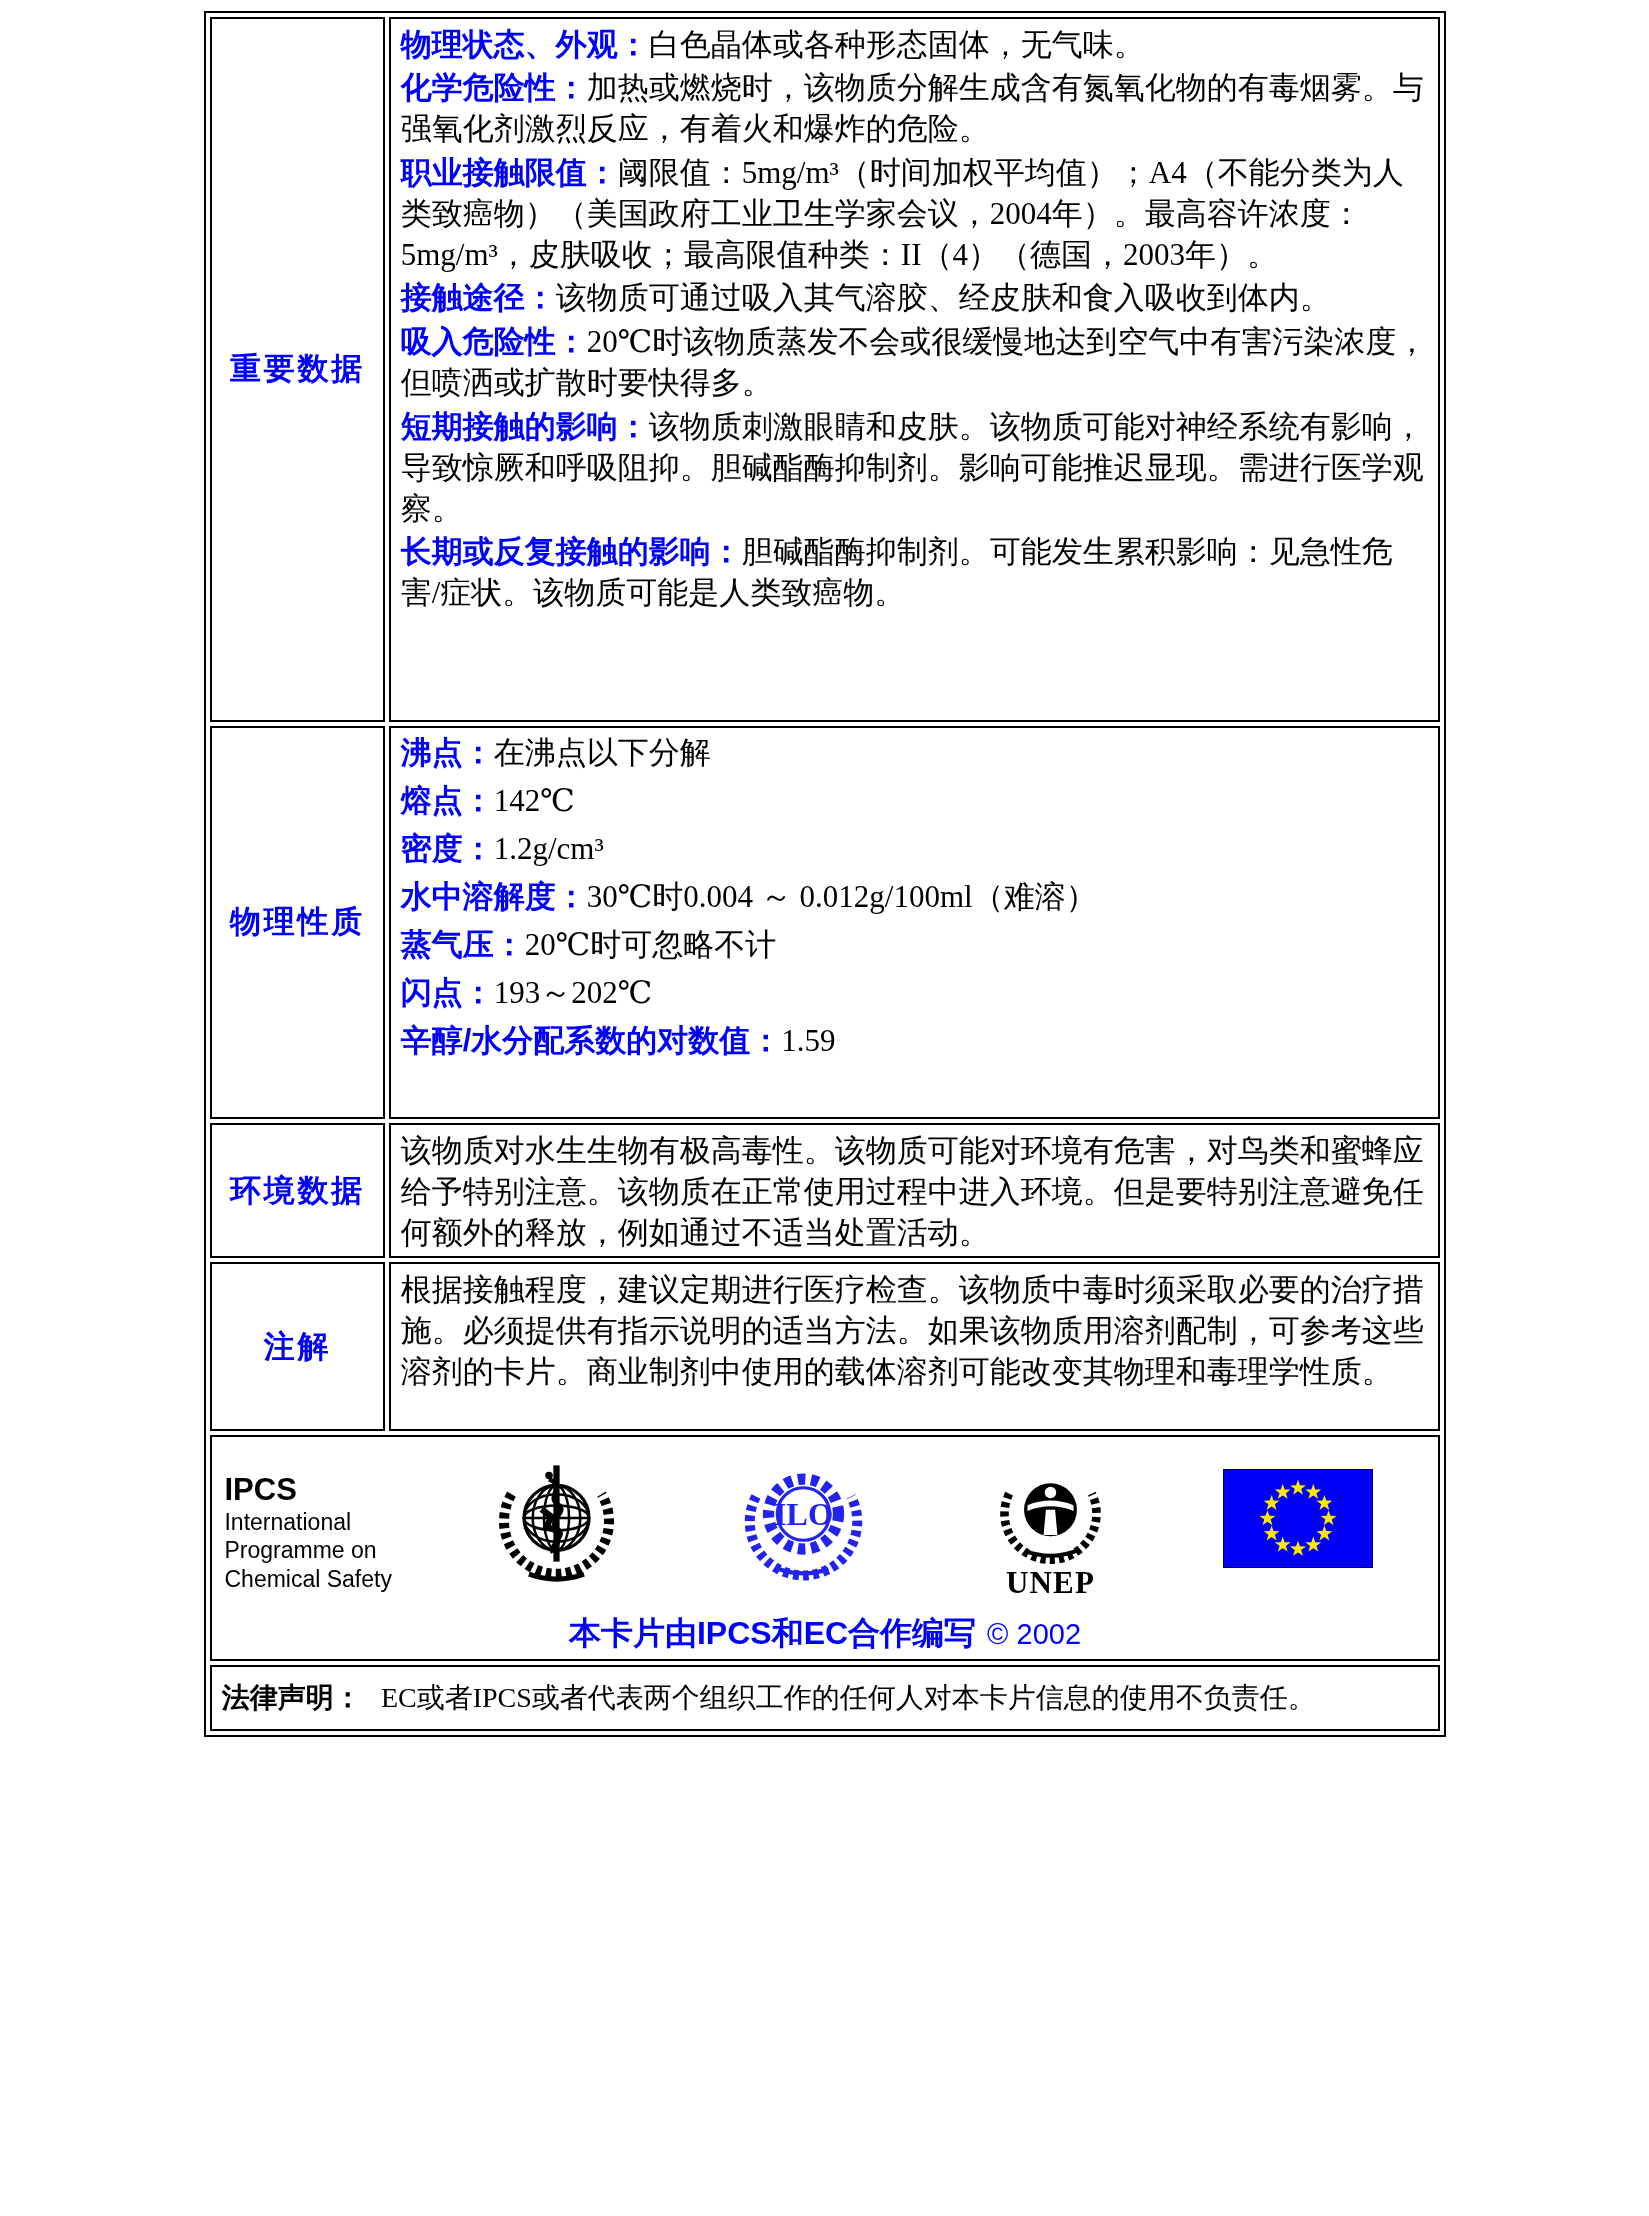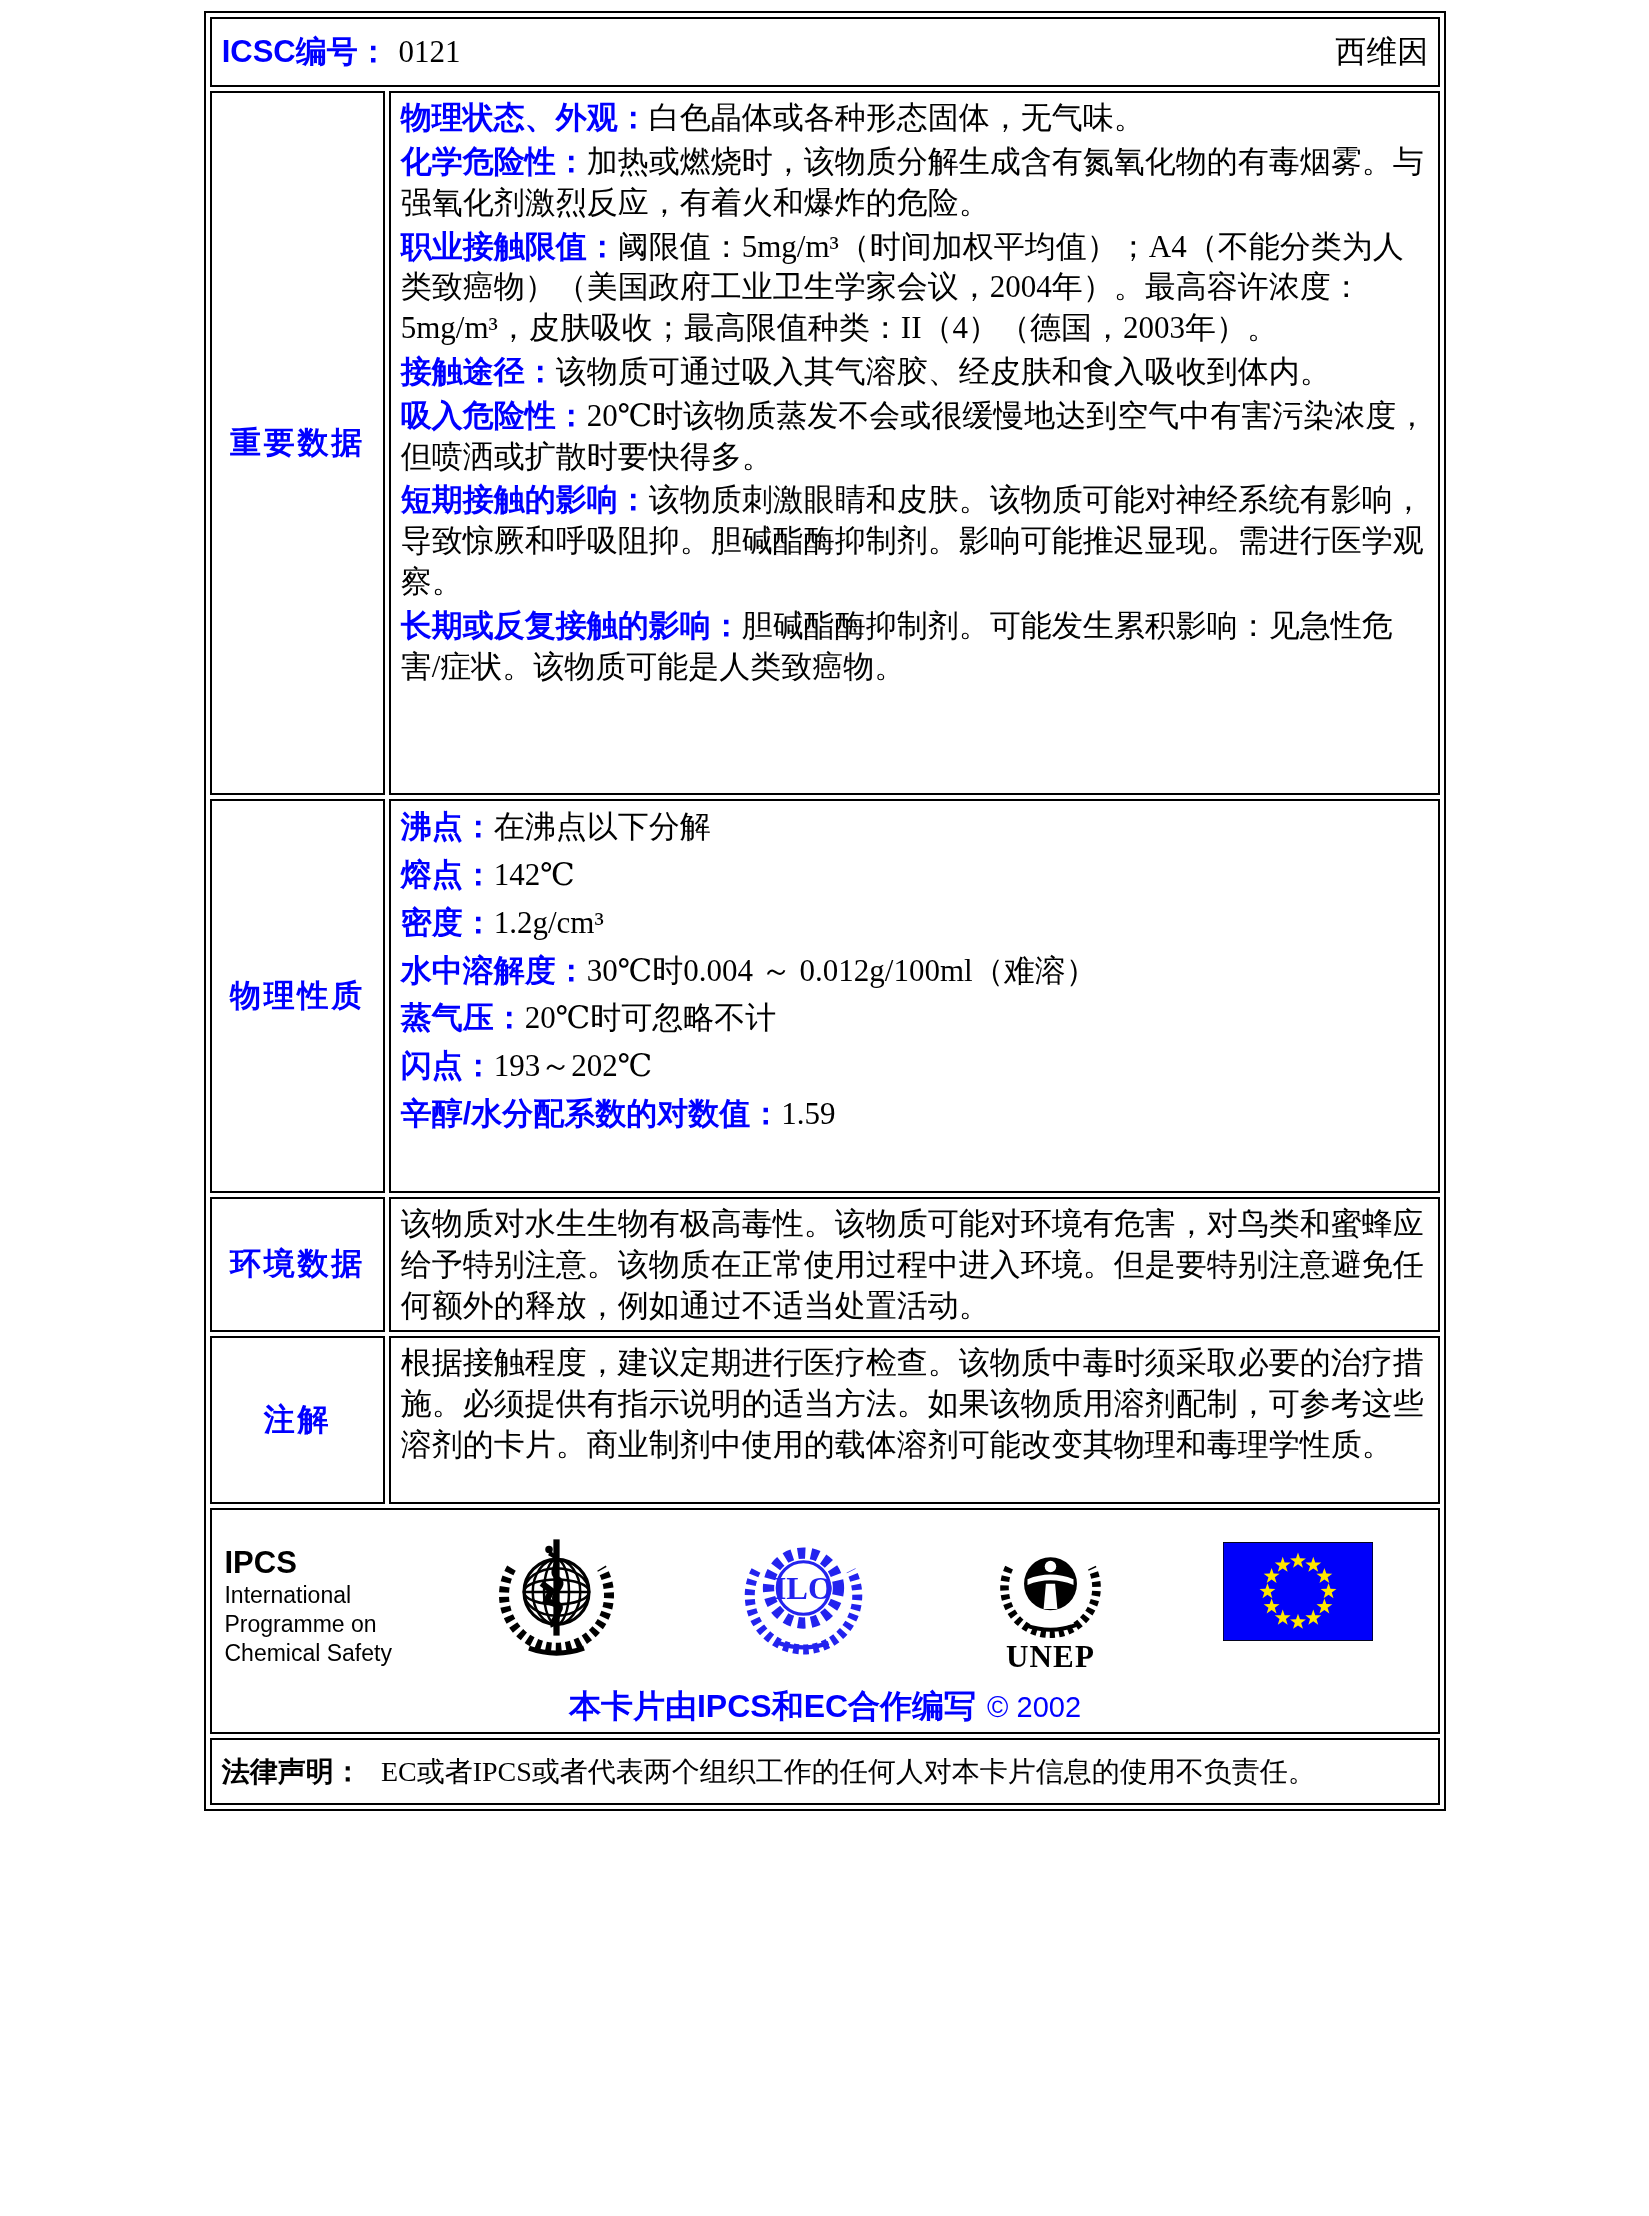--- a/index.html
+++ b/index.html
@@ -89,30 +89,20 @@
 <div class="page">
 
 
   <table class="card">
     <colgroup>
         <col class="label-col">
         <col>
       </colgroup>
 
     <tbody>
-        <tr>
-      <td class="cell" colspan="2" style="height:60px">
-        <div class="header-flex">
-          <div>
-            <span class="hdr-label">ICSC编号：</span><span class="hdr-value">0121</span>
-          </div>
-          <div class="chem-name">西维因</div>
-        </div>
-      </td>
-    </tr>
 
     <tr>
       <td class="cell label-cell" style="height:695px">
         <span>重要数据</span>
       </td>
       <td class="cell content-cell">
             <p class="item"><span class="ilabel">物理状态、外观：</span><span class="itext">白色晶体或各种形态固体，无气味。</span></p>
             <p class="item"><span class="ilabel">化学危险性：</span><span class="itext">加热或燃烧时，该物质分解生成含有氮氧化物的有毒烟雾。与强氧化剂激烈反应，有着火和爆炸的危险。</span></p>
             <p class="item"><span class="ilabel">职业接触限值：</span><span class="itext">阈限值：5mg/m³（时间加权平均值）；A4（不能分类为人类致癌物）（美国政府工业卫生学家会议，2004年）。最高容许浓度：5mg/m³，皮肤吸收；最高限值种类：II（4）（德国，2003年）。</span></p>
             <p class="item"><span class="ilabel">接触途径：</span><span class="itext">该物质可通过吸入其气溶胶、经皮肤和食入吸收到体内。</span></p>

